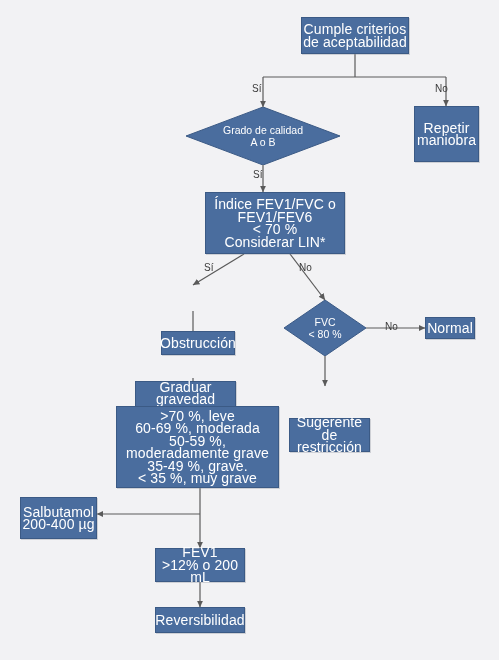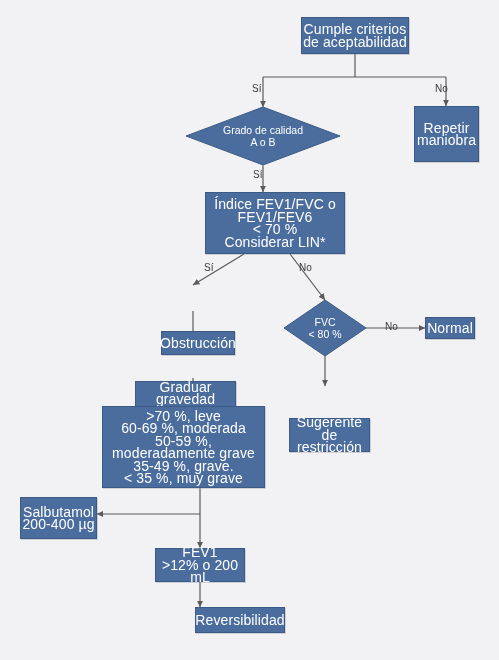--- a/index.html
+++ b/index.html
@@ -154,39 +154,39 @@
   <div class="node" style="left:289px; top:386px; width:81px; height:34px;margin-top:32px;">
     <span>Sugerente
 de restricción</span>
   </div>
 
   <div class="node" style="left:135px; top:341px; width:101px; height:37px;margin-top:40px;">
     <span>Graduar gravedad
 FEV1</span>
   </div>
 
-  <div class="node" style="left:102px; top:406px; width:163px; height:82px;">
+  <div class="node" style="left:116px; top:406px; width:163px; height:82px;">
     <span>&gt;70 %, leve
 60-69 %, moderada
 50-59 %, moderadamente grave
 35-49 %, grave.
 &lt; 35 %, muy grave</span>
   </div>
 
   <div class="node" style="left:20px; top:497px; width:77px; height:42px;">
     <span>Salbutamol
 200-400 µg</span>
   </div>
 
   <div class="node" style="left:155px; top:548px; width:90px; height:34px;">
     <span>FEV1
 &gt;12% o 200 mL</span>
   </div>
 
-  <div class="node" style="left:155px; top:607px; width:90px; height:26px;margin-left:40px;">
+  <div class="node" style="left:155px; top:607px; width:90px; height:26px;">
     <span>Reversibilidad</span>
   </div>
 
   <div class="edge-label" style="left:252px; top:83px;">Sí</div>
   <div class="edge-label" style="left:435px; top:83px;">No</div>
   <div class="edge-label" style="left:253px; top:169px;">Sí</div>
   <div class="edge-label" style="left:204px; top:262px;">Sí</div>
   <div class="edge-label" style="left:299px; top:262px;">No</div>
   <div class="edge-label" style="left:385px; top:321px;">No</div>
 

